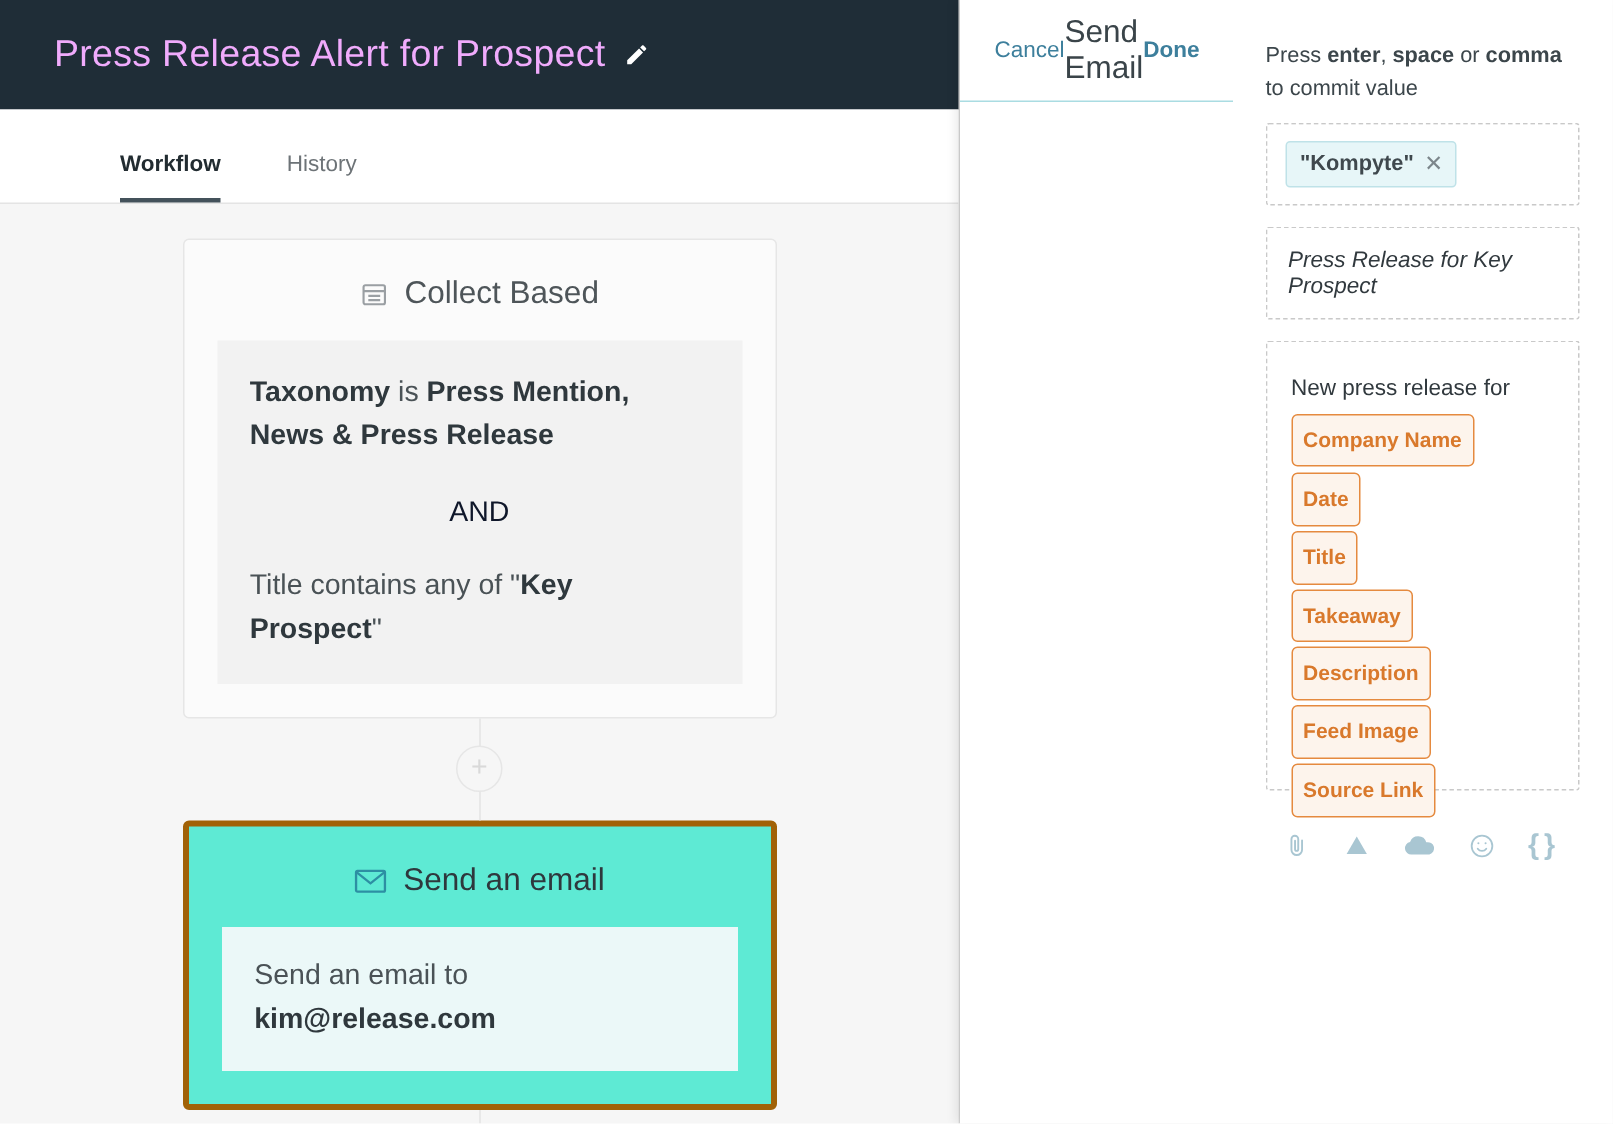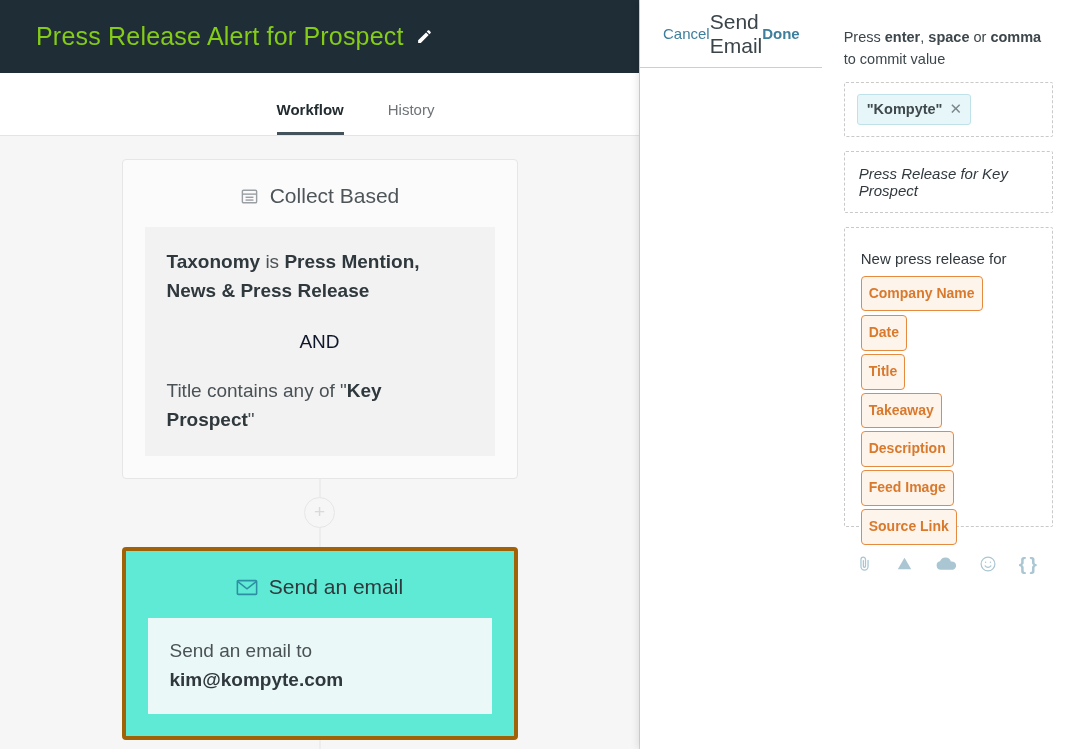--- a/index.html
+++ b/index.html
@@ -18,37 +18,36 @@
     background: #f6f6f6;
     border-right: 1px solid #d8d8d8;
   }
   .app-header {
     height: 73px; flex: 0 0 73px;
     background: #1f2d37;
     display: flex; align-items: center;
     padding-left: 36px;
   }
   .app-title {
-    color: #84cc16;
+    color: #f0abfc;
     font-size: 25px;
     font-weight: 400;
     letter-spacing: .2px;
   }
   .edit-pencil {
     margin-left: 12px;
     width: 17px; height: 17px;
     display: inline-flex; align-items: center;
   }
   .tabbar {
     height: 63px; flex: 0 0 63px;
     background: #ffffff;
     border-bottom: 1px solid #e4e4e4;
     display: flex; align-items: flex-end;
-    padding-left: 116px;
-    justify-content: center;
+    padding-left: 80px;
   }
   .tab {
     font-size: 15px;
     padding: 0 0 14px 0;
     margin-right: 44px;
     color: #6d7377;
     cursor: pointer;
     border-bottom: 3px solid transparent;
   }
   .tab.active { color: #222c31; font-weight: bold; border-bottom-color: #44525b; }
@@ -220,21 +219,21 @@
           <div class="node-head">
             <span class="ico">
               <svg width="22" height="19" viewBox="0 0 24 20" fill="none" stroke="#2d8fa3" stroke-width="1.7">
                 <rect x="1.5" y="2.5" width="21" height="15" rx="1"></rect>
                 <path d="M2 3.5l10 8 10-8"></path>
               </svg>
             </span>
             <span>Send an email</span>
           </div>
           <div class="node-body">
-            <span>Send an email to </span><b>kim@kompyte.com</b>
+            <span>Send an email to </span><b>kim@release.com</b>
           </div>
         </div>
 
         <div class="connector">
           <div class="line"></div>
           <div class="plus">+</div>
         </div>
 
       </div>
     </div>

